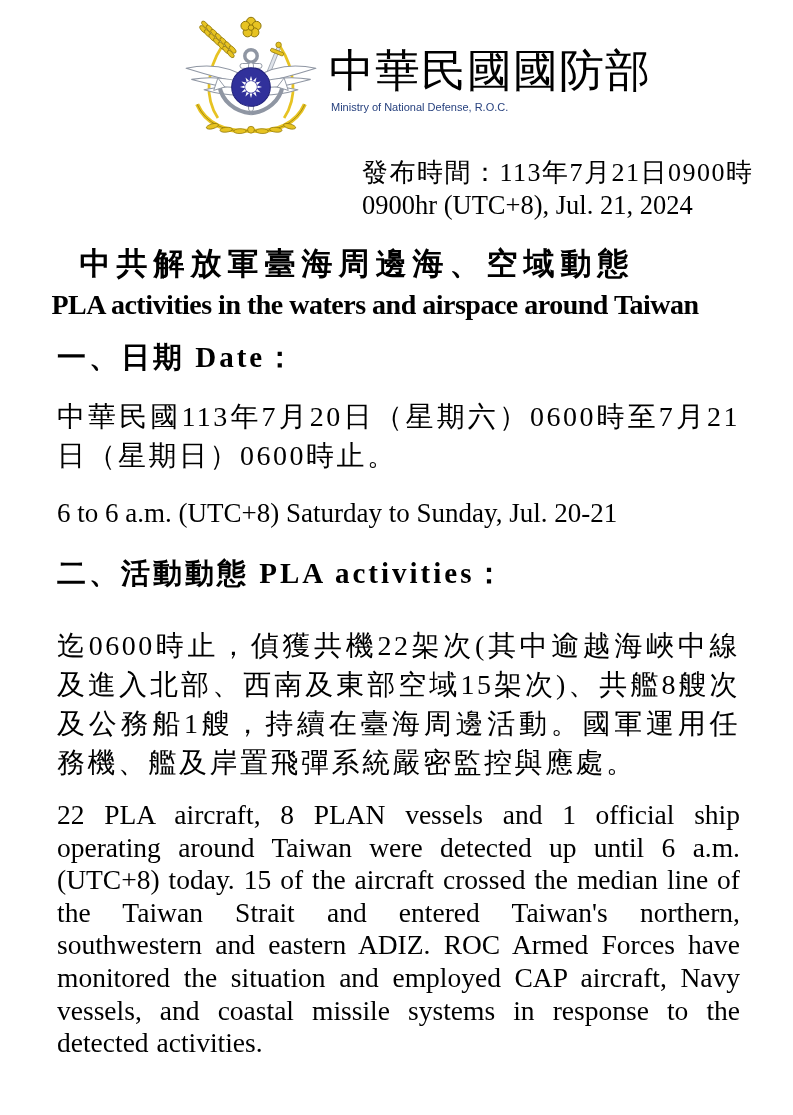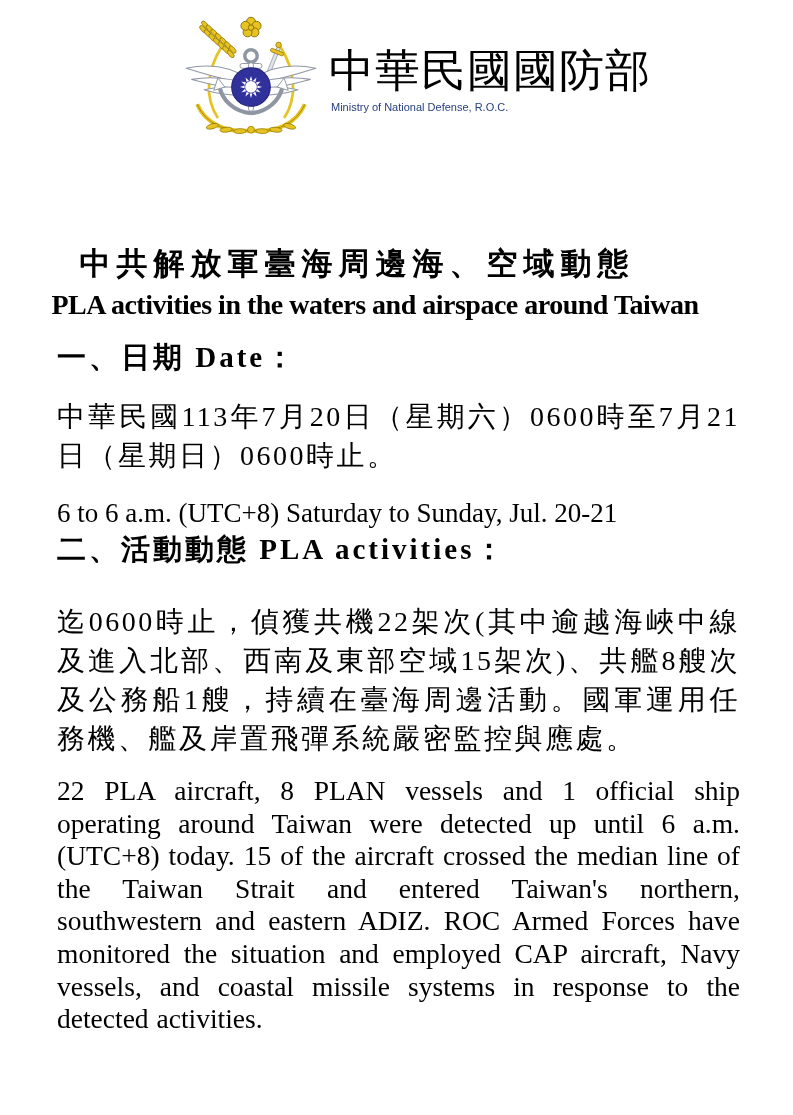--- a/index.html
+++ b/index.html
@@ -38,21 +38,21 @@
   .title-en{font-size:28px;font-weight:bold;letter-spacing:-0.5px;margin-top:4px;white-space:nowrap;padding-left:36px;}
 
   
   .body{position:absolute;left:57px;top:338px;width:683px;}
   .h2{font-size:29px;font-weight:bold;letter-spacing:3px;}
   .p-cn{
     margin-top:19px;font-size:28px;line-height:39px;letter-spacing:2.5px;
     text-align:justify;
   }
   .p-en-line{margin-top:22px;font-size:27px;line-height:33px;white-space:nowrap;}
-  .h2.second{}
+  .h2.second{margin-top:24px;}
   .p-cn.activities{margin-top:32px;}
   .p-en{
     margin-top:17px;font-size:27.5px;line-height:32.6px;text-align:justify;
     word-spacing:1px;
   }
 </style>
 </head>
 <body>
 
 <div class="page">
@@ -152,20 +152,24 @@
           <polygon points="102.93059694003743,93.9633191062734 108,89.14359353944899 106.36069674984198,95.94368815481135" fill="#ffffff"></polygon>
           <polygon points="107.05631184518865,96.63930325015801 113.85640646055101,95 109.0366808937266,100.06940305996257" fill="#ffffff"></polygon>
         </g>
       <circle cx="100" cy="103" r="8.5" style="fill:var(--emblem-white);"></circle>
     </g>
   </svg>
 
   <div class="org-cn">中華民國國防部</div>
   <div class="org-en">Ministry of National Defense, R.O.C.</div>
 
+  <div class="release">
+    <div class="release-cn">發布時間：113年7月21日0900時</div>
+    <div class="release-en">0900hr (UTC+8), Jul. 21, 2024</div>
+  </div>
 
   <div class="doc-title">
     <div class="title-cn">中共解放軍臺海周邊海、空域動態</div>
     <div class="title-en">PLA activities in the waters and airspace around Taiwan</div>
   </div>
 
   <div class="body">
     <div class="h2">一、日期 Date：</div>
     <p class="p-cn">中華民國113年7月20日（星期六）0600時至7月21日（星期日）0600時止。</p>
     <p class="p-en-line">6 to 6 a.m. (UTC+8) Saturday to Sunday, Jul. 20-21</p>

